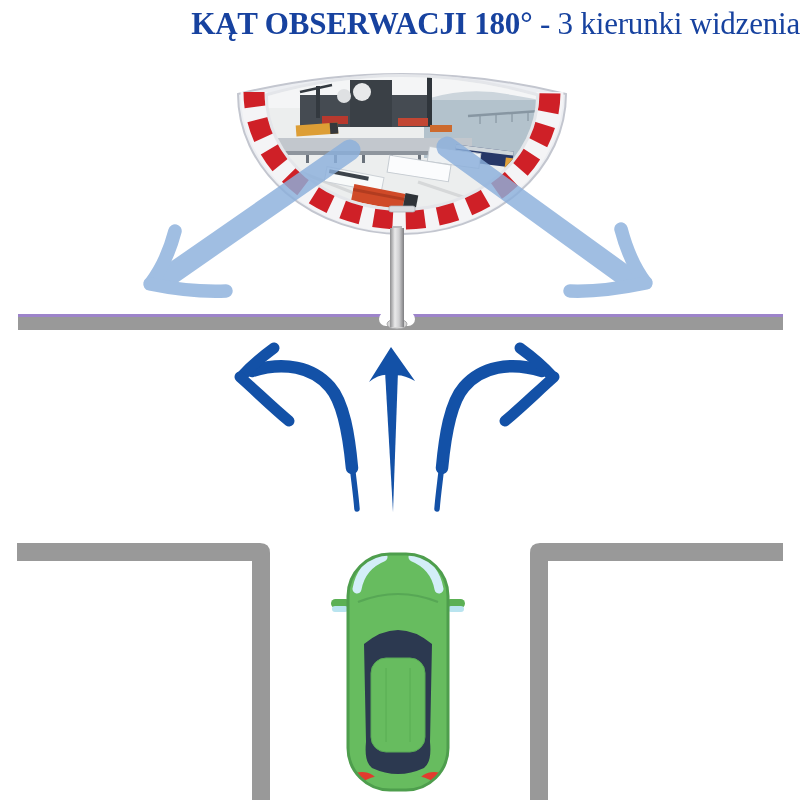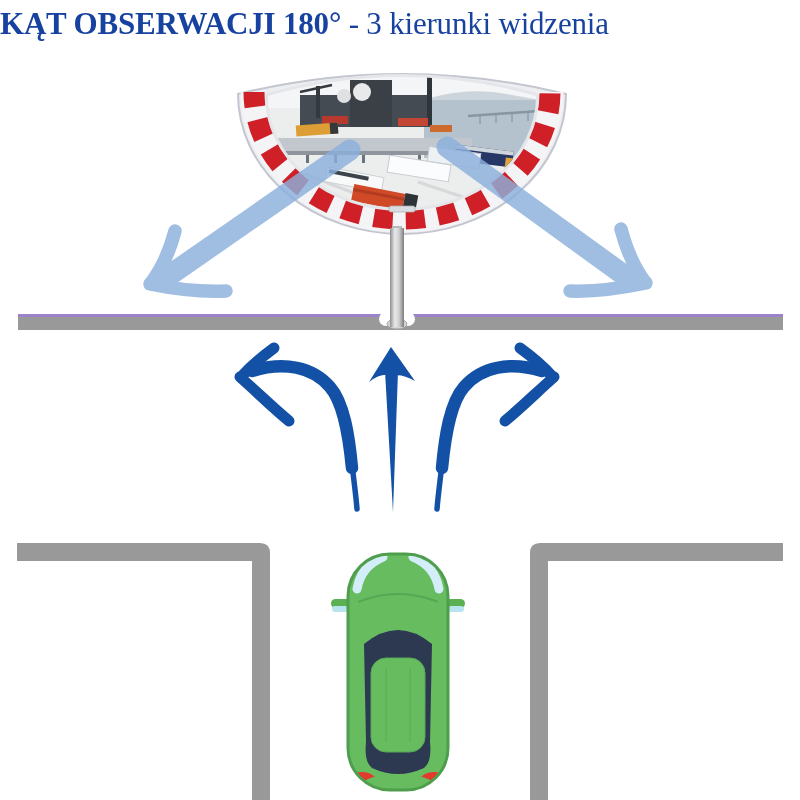--- a/index.html
+++ b/index.html
@@ -1,18 +1,18 @@
 <!DOCTYPE html>
 <html><head>
 <meta charset="utf-8">
 <style>
   html,body{margin:0;padding:0;background:#ffffff;}
   .canvas{position:relative;width:800px;height:800px;background:#ffffff;overflow:hidden;
           font-family:"Liberation Serif", serif;}
-  .title{position:absolute;top:6px;left:0;width:800px;text-align:left;
+  .title{position:absolute;top:6px;left:0;width:800px;text-align:right;
          font-size:31px;color:#17429f;letter-spacing:-0.2px;white-space:nowrap;}
   .title b{font-weight:700;}
   .art{position:absolute;top:0;left:0;}
 </style>
 </head>
 <body>
 
 <div class="canvas">
 
   <div class="title"><b>KĄT OBSERWACJI 180°</b><span> - 3 kierunki widzenia</span></div>

